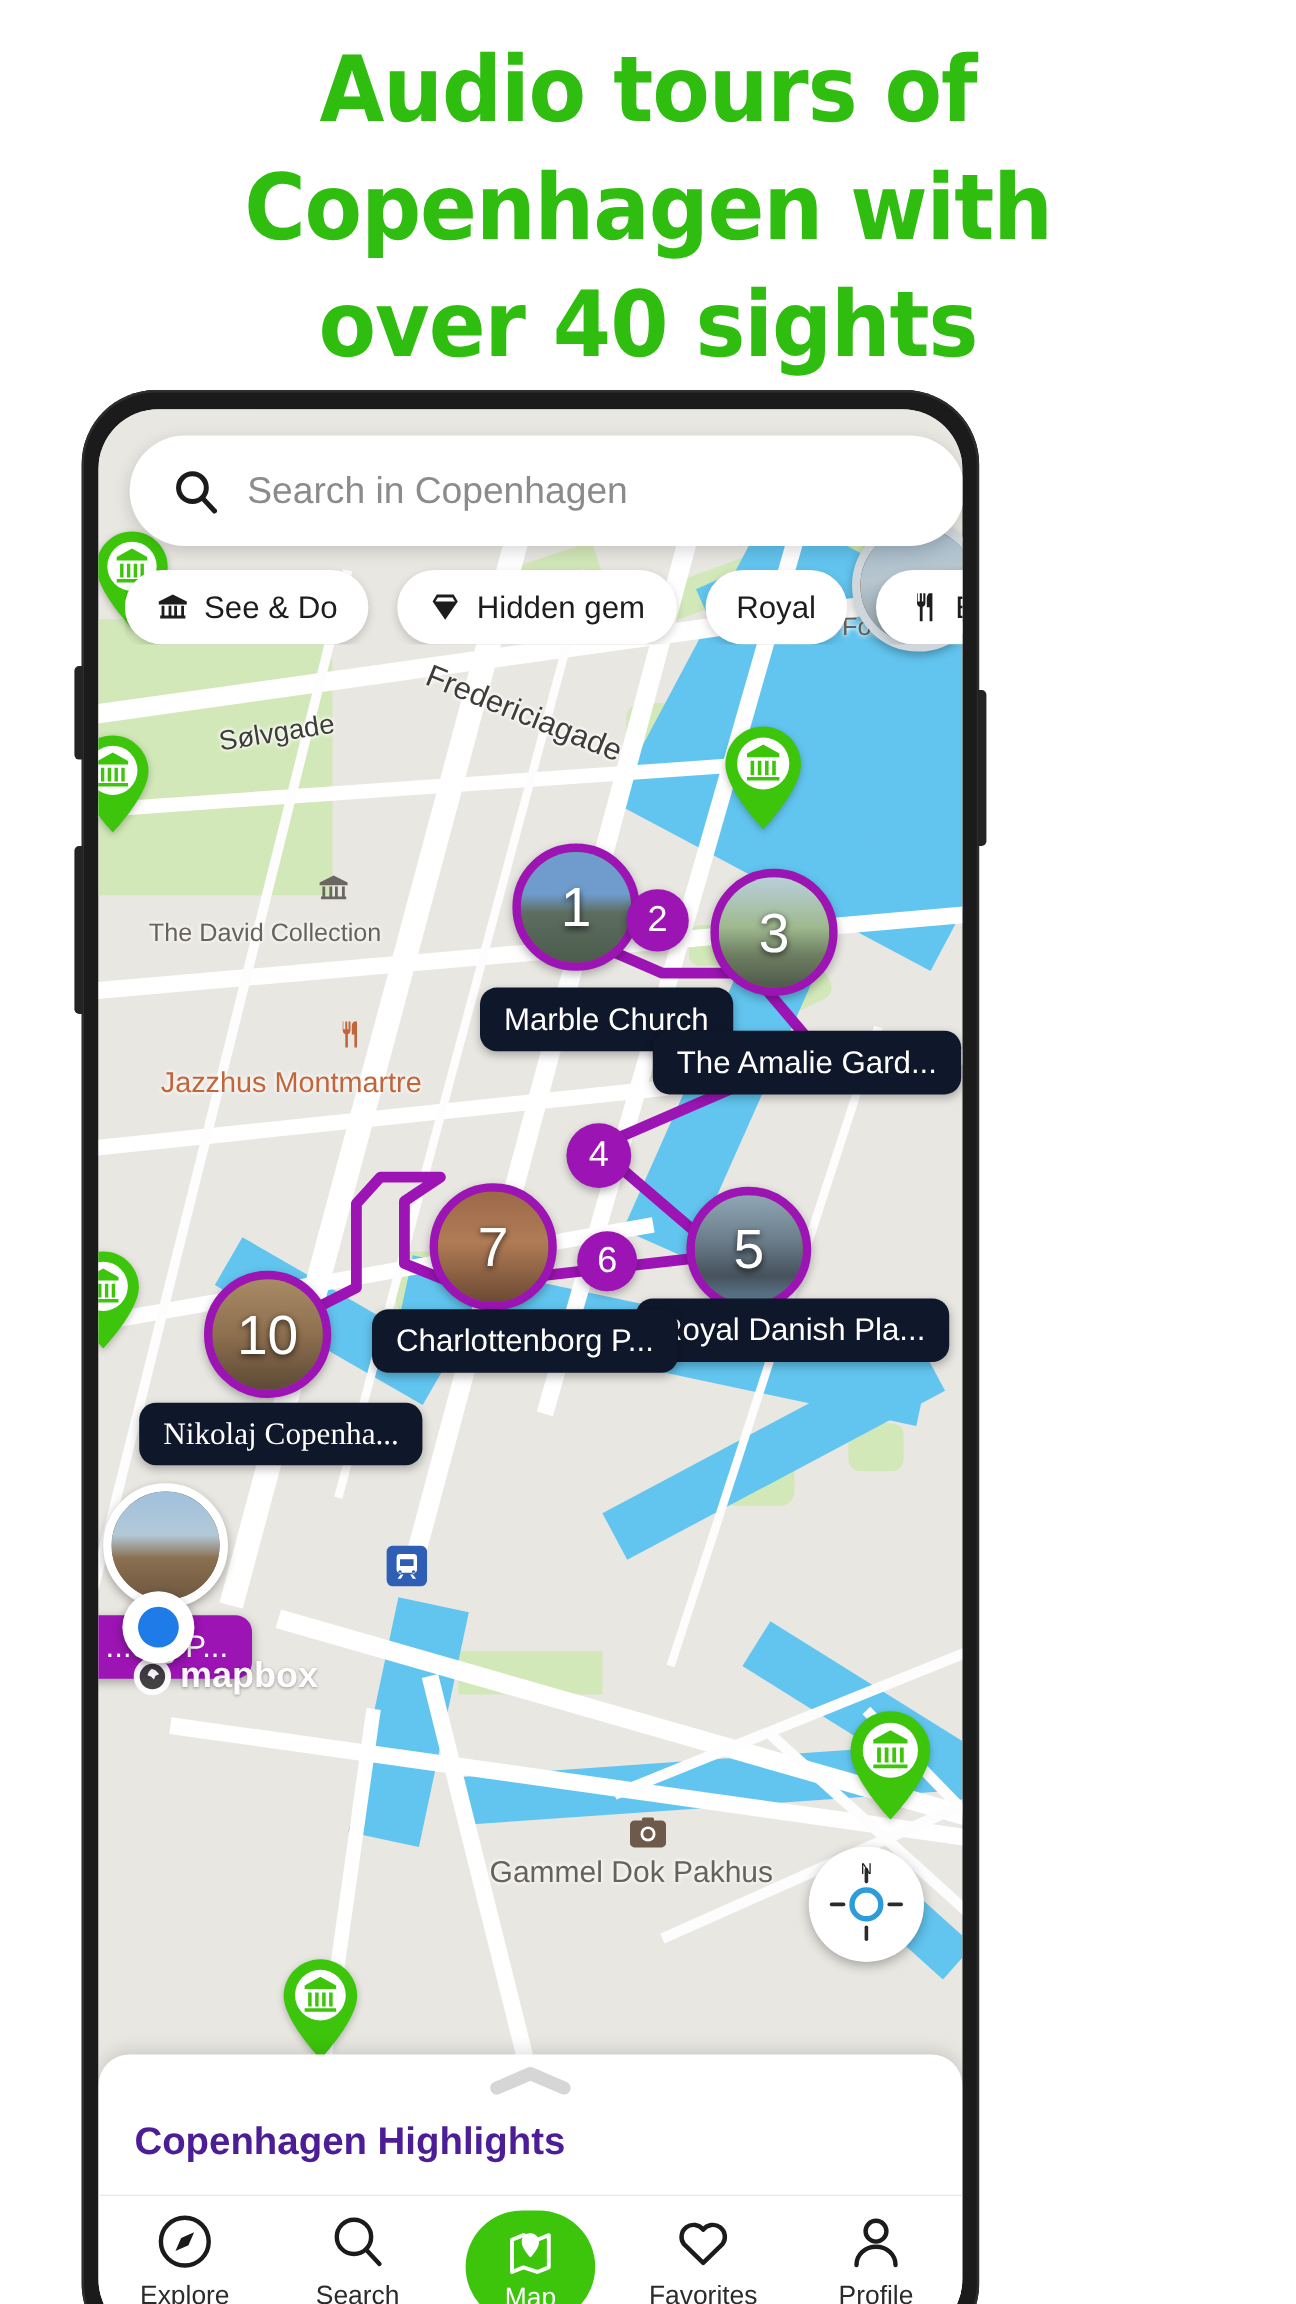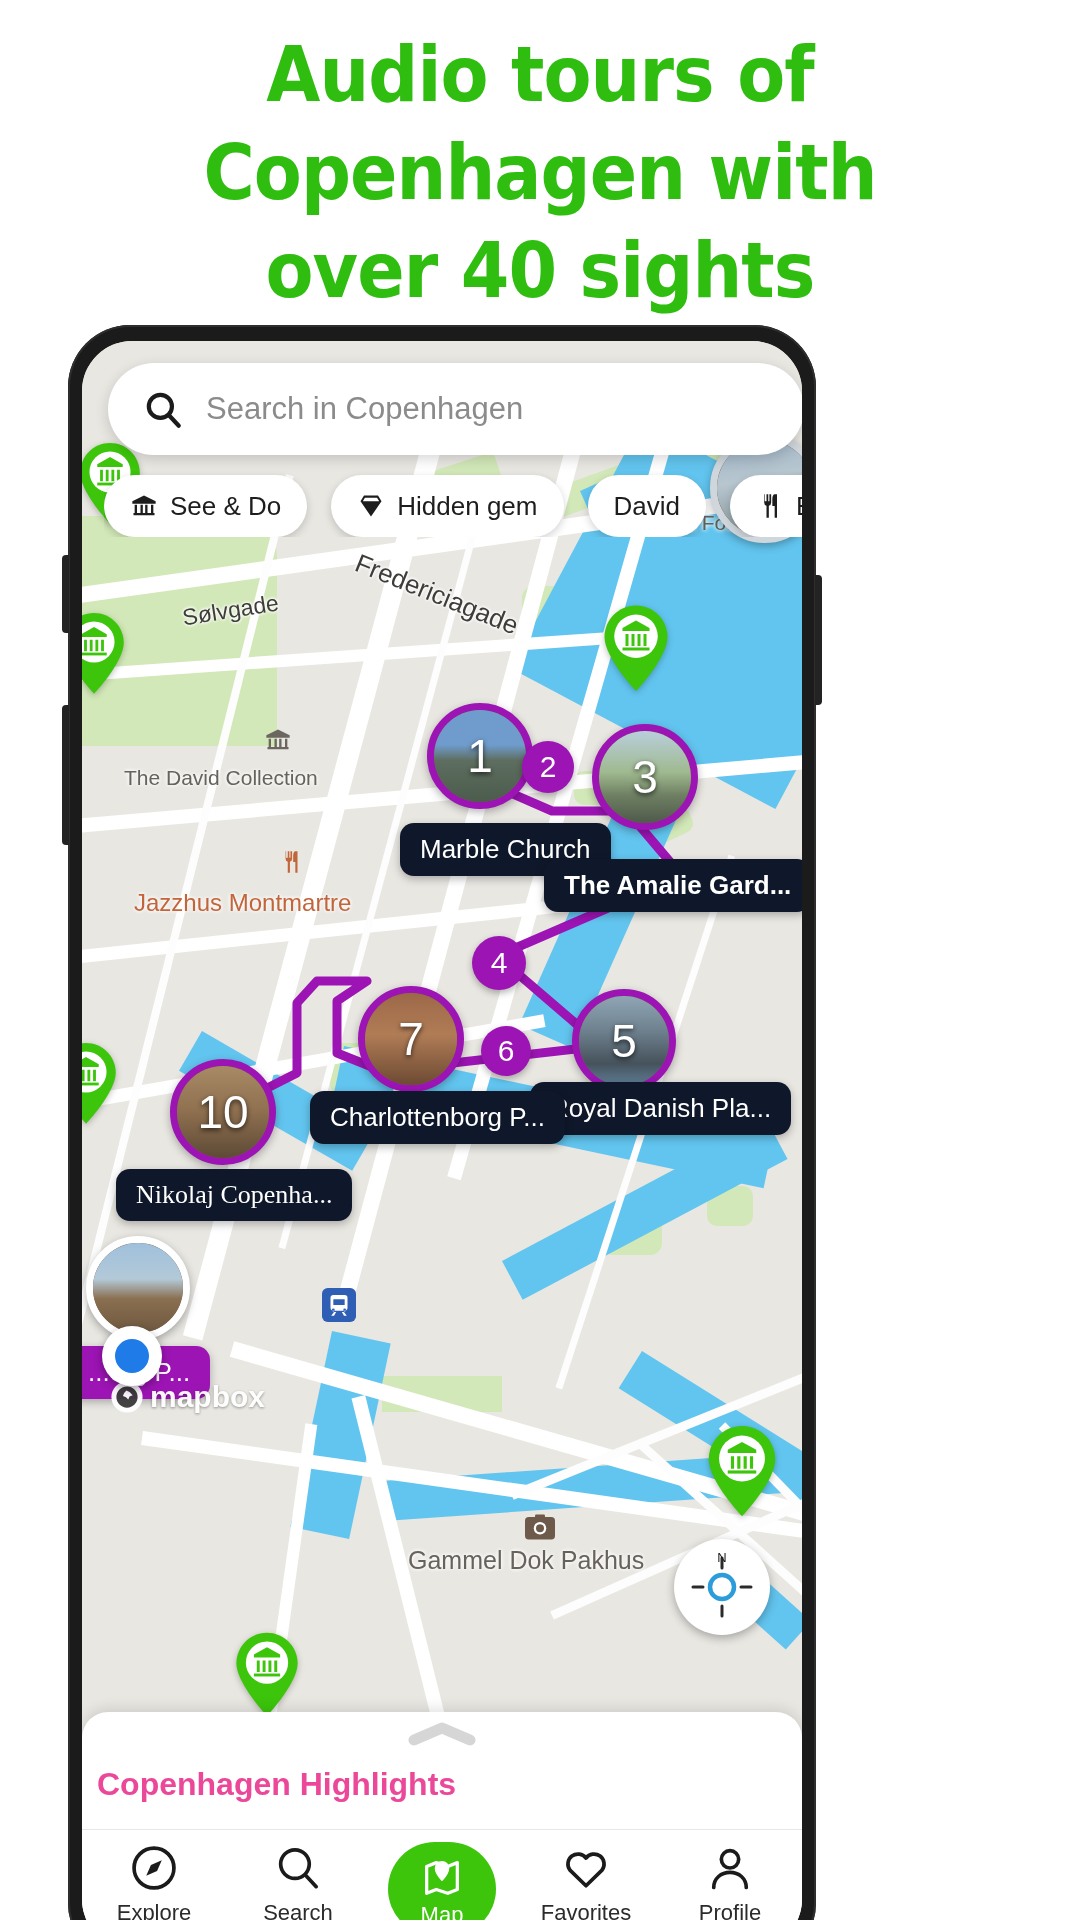--- a/index.html
+++ b/index.html
@@ -256,24 +256,24 @@
     border-radius: 26px 26px 0 0;
     z-index: 50;
     box-shadow: 0 -3px 14px rgba(0,0,0,.12);
   }
   .grabber {
     width: 100%;
     height: 44px;
     display:flex; align-items:center; justify-content:center;
   }
   .sheet-title {
-    padding: 10px 30px 26px 15px;
+    padding: 10px 30px 26px 30px;
     font-size: 32px;
     font-weight: 700;
-    color: #ec4899;
+    color: #4c1d95;
   }
   .navbar {
     border-top: 1px solid #e7e7e7;
     display: flex;
     height: 120px;
     align-items: flex-start;
     padding-top: 12px;
   }
   .navitem {
     flex: 1;
@@ -468,21 +468,21 @@
       <div class="poi-label" style="left:318px;top:482px;">Marble Church</div>
 
       <div class="poi-dot" style="left:440px;top:400px;width:52px;height:52px;">
         <span>2</span>
       </div>
 
       <div class="poi-photo" style="left:510px;top:383px;width:106px;height:106px;">
         <div class="imgfill" style="background:linear-gradient(180deg,#b9cfdc 0%,#9fb98f 45%,#6e7f62 70%,#4f5a4b 100%);"></div>
         <span class="num">3</span>
       </div>
-      <div class="poi-label" style="left:462px;top:518px;font-weight:bold;">The Amalie Gard...</div>
+      <div class="poi-label" style="left:462px;top:518px;">The Amalie Gard...</div>
 
       <div class="poi-dot" style="left:390px;top:595px;width:54px;height:54px;">
         <span>4</span>
       </div>
 
       <div class="poi-photo" style="left:490px;top:648px;width:104px;height:104px;">
         <div class="imgfill" style="background:linear-gradient(180deg,#8fa6b6 0%,#6d7f8c 40%,#46525c 75%,#5f7f97 100%);"></div>
         <span class="num">5</span>
       </div>
       <div class="poi-label" style="left:448px;top:741px;">Royal Danish Pla...</div>
@@ -540,21 +540,21 @@
             </svg>
           <span>See &amp; Do</span>
         </div>
         <div class="chip">
           <svg viewBox="0 0 24 24" fill="#1d1d1d">
               <path d="M6 3h12l3 5-9 13L3 8l3-5zm.8 2L5 8h14l-1.8-3H6.8z"></path>
             </svg>
           <span>Hidden gem</span>
         </div>
         <div class="chip">
-          <span>David</span>
+          <span>Royal</span>
         </div>
         <div class="chip">
           <svg viewBox="0 0 24 24" fill="#1d1d1d">
               <path d="M7 2v7a3 3 0 0 0 2 2.83V22h2V11.83A3 3 0 0 0 13 9V2h-1.5v6H10.5V2H9v6H7.5V2H7zm9 0c-1.1 0-2 1.8-2 4v6h2v10h2V2h-2z"></path>
             </svg>
           <span>Eat</span>
         </div>
 
       </div>
 

